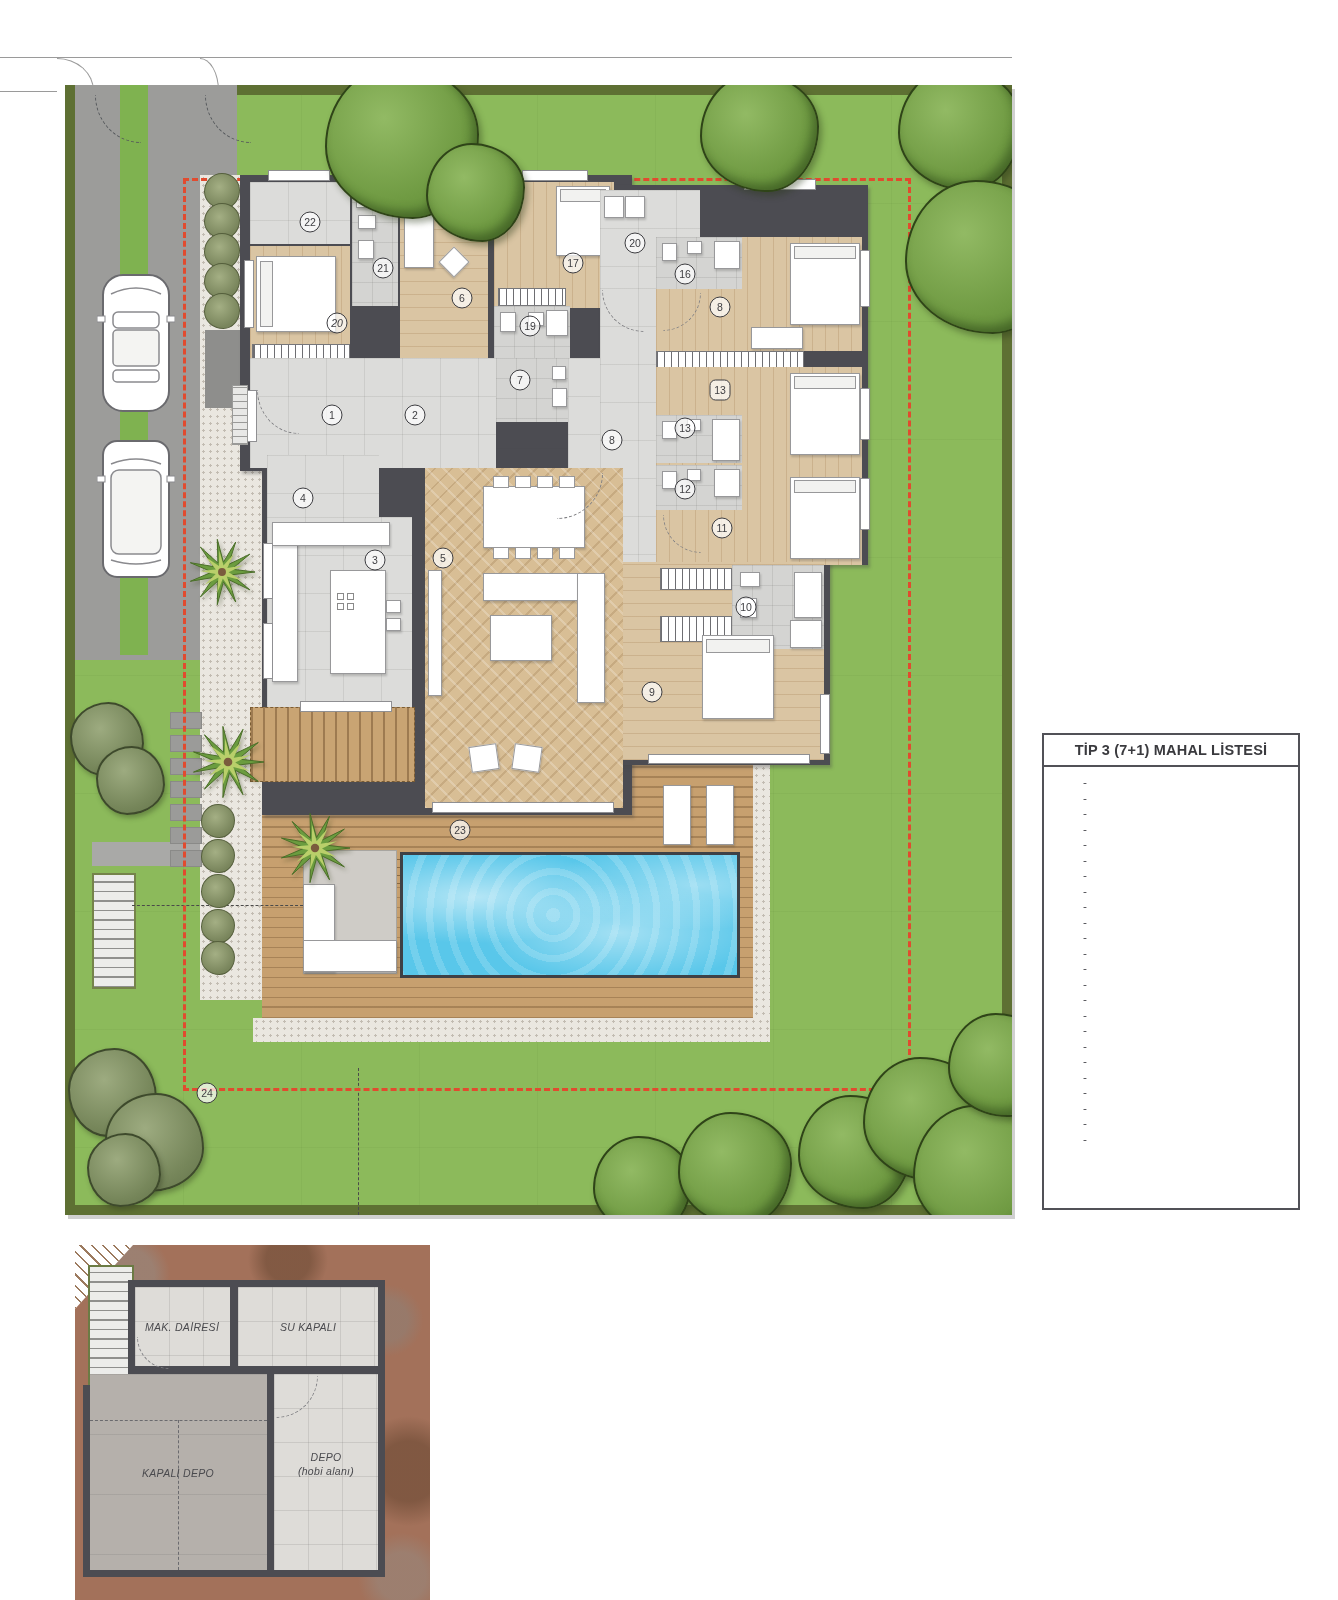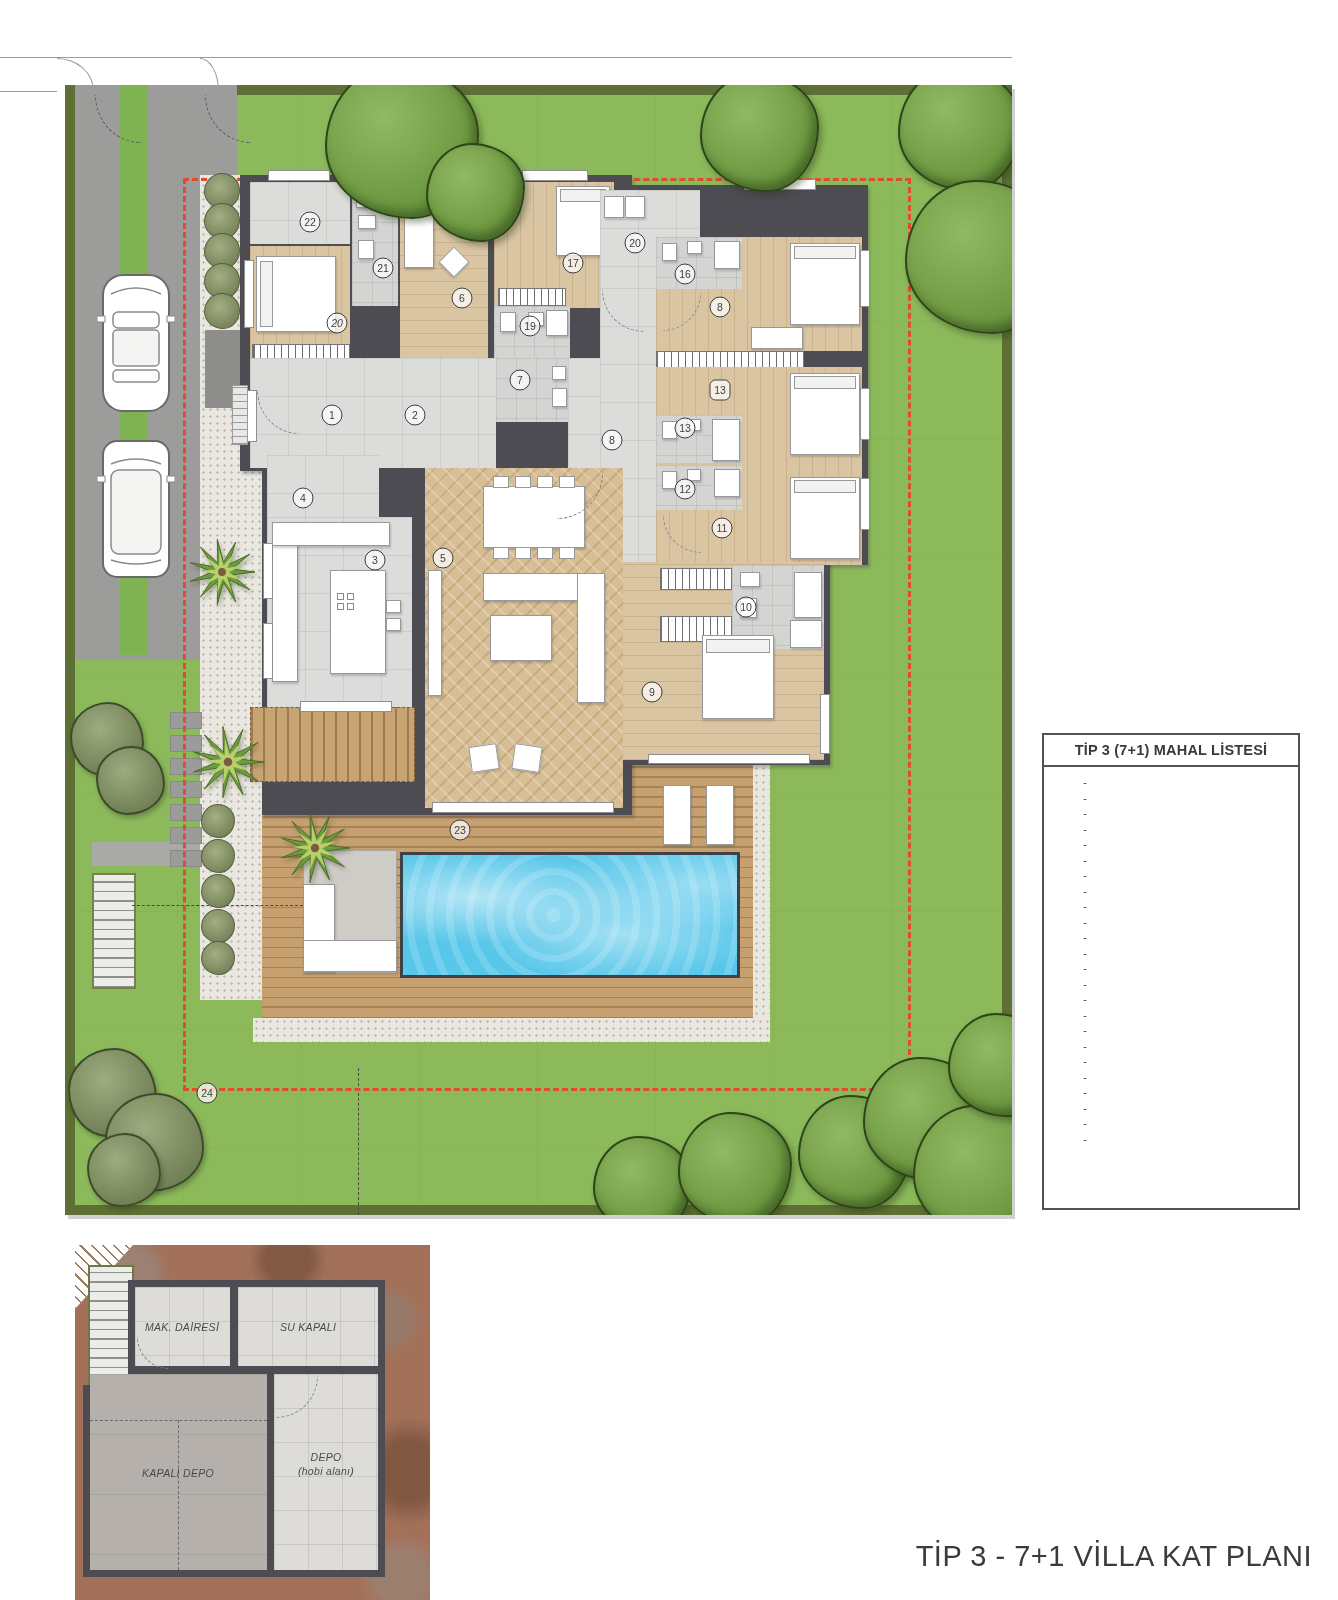--- a/index.html
+++ b/index.html
@@ -595,14 +595,13 @@
           <span class="tl"></span>
   <span class="tv"></span>
         </div>
       </div>
   </div>
 
   <div id="notes">
       <div class="nl"><span></span>  <span></span></div>
       <div class="nl"><span></span>  <span></span></div>
     </div>
-  <div id="plan-title">TİP 3 - 7+1 VİLLA KAT PLANI</div>
 </div>
 
 </body></html>

